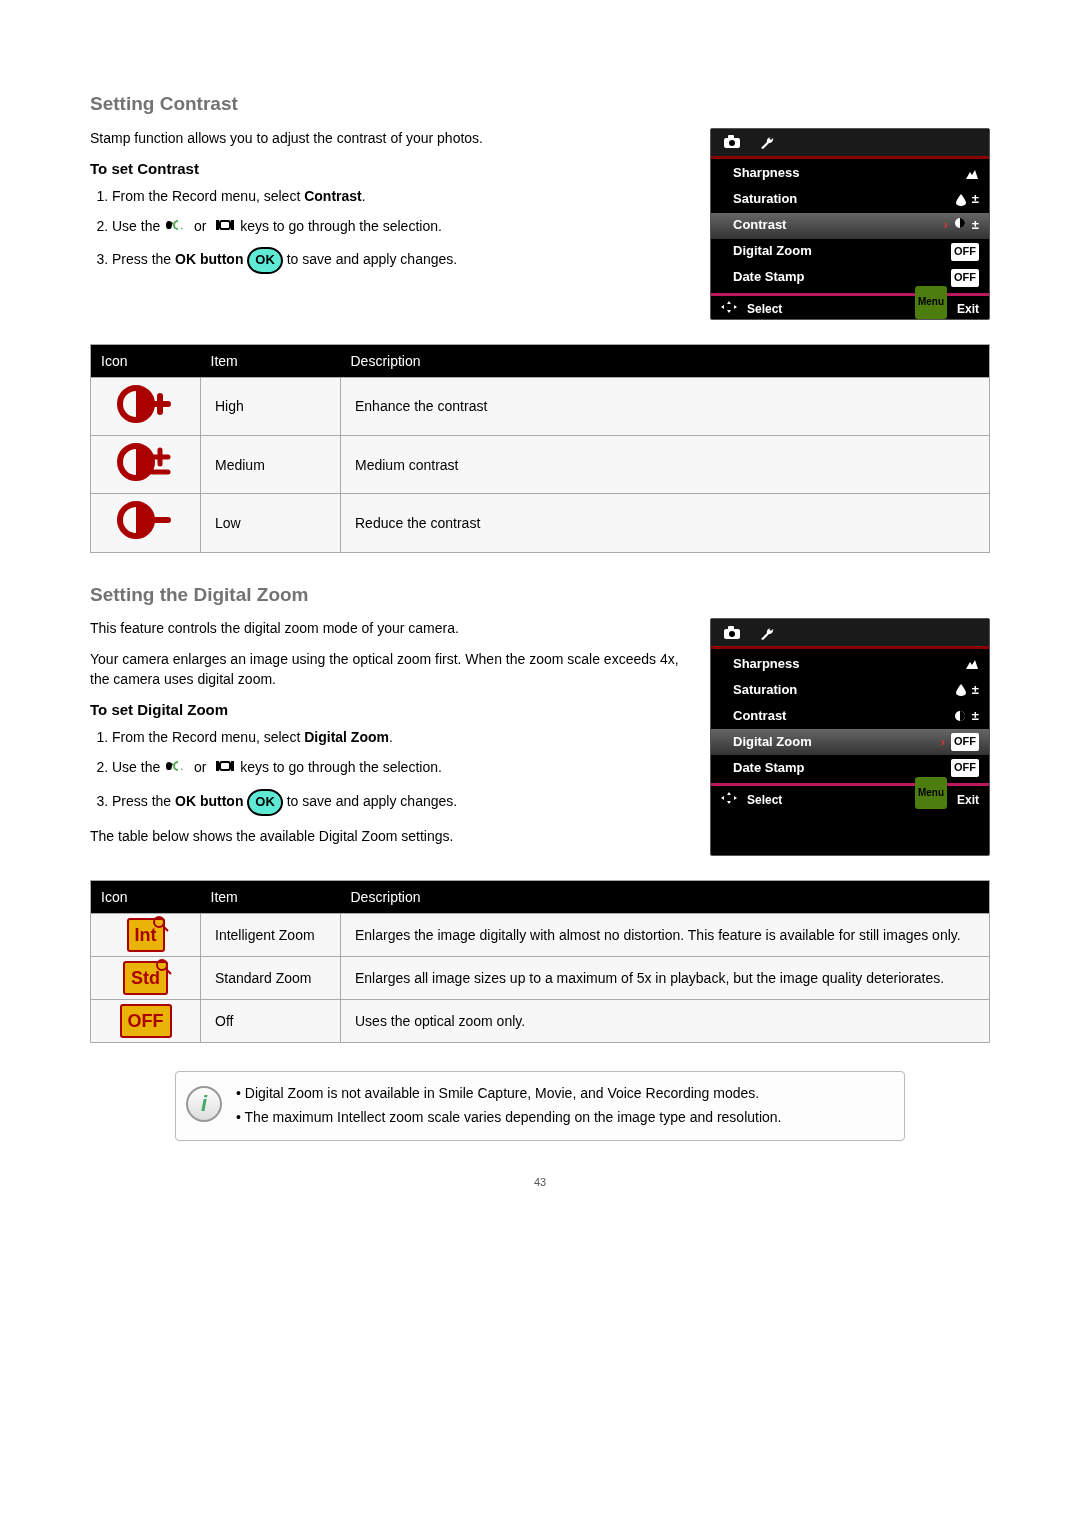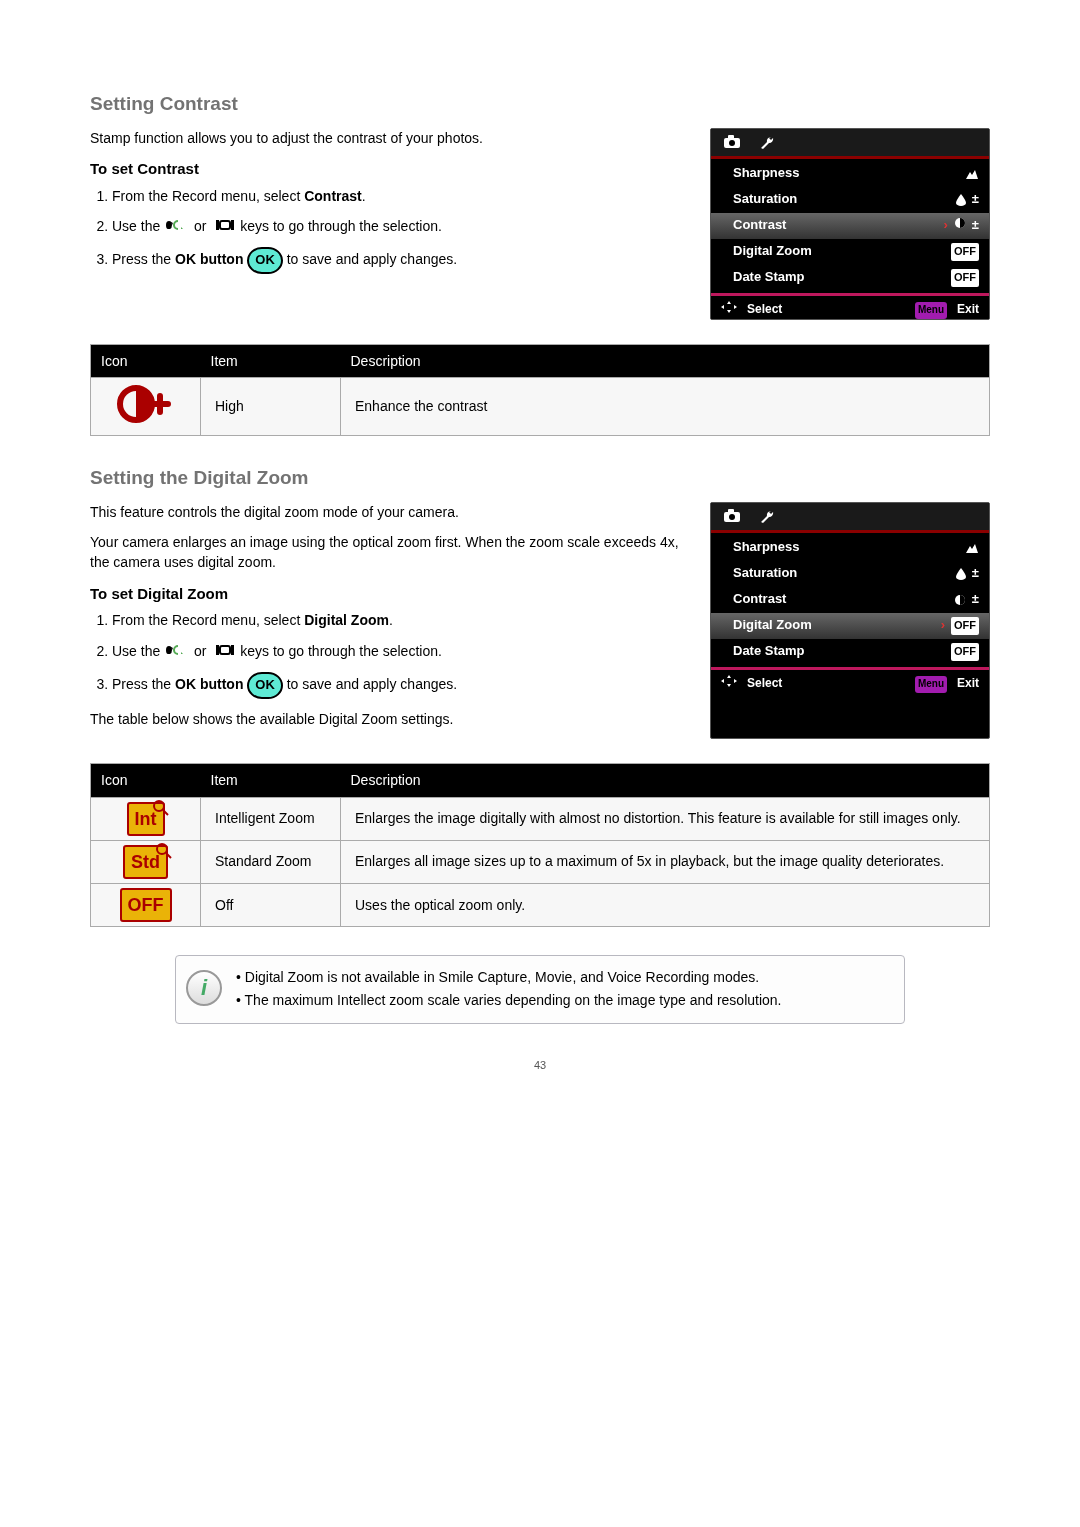--- a/index.html
+++ b/index.html
@@ -53,22 +53,22 @@
   .off-badge {
     display:inline-block; background:#fff; color:#000; font-size:11px;
     padding:1px 3px; border-radius:2px; font-weight:bold;
   }
   .arrow-red { color:#d33; font-weight:bold; }
   .cm-footer {
     border-top:3px solid #be185d; height:26px;
     display:flex; align-items:flex-end; gap:10px; padding:0 10px;
     font-size:12px; background:#000;
   }
-  .menu-pill { background:#a21caf; color:#000; border-radius:3px; font-size:10px;
-               padding:1px 3px; font-weight:bold; margin-left:auto;}
+  .menu-pill { background:#4d7c0f; color:#000; border-radius:3px; font-size:10px;
+               padding:9px 3px; font-weight:bold; margin-left:auto;}
   
   table.options {
     width:100%; border-collapse:collapse; border:1px solid #aaa;
     margin-bottom:28px;
   }
   table.options thead th {
     background:#000; color:#fff; text-align:left; font-weight:normal;
     padding:6px 10px; font-size:14px;
   }
   table.options td {
@@ -227,20 +227,47 @@
             <circle cx="20" cy="22" r="16" fill="none" stroke="#a00" stroke-width="6"></circle>
             <path d="M20 6 A16 16 0 0 1 20 38 Z" fill="#a00"></path>
             <path d="M44 14 V30 M36 22 H52" stroke="#a00" stroke-width="6" stroke-linecap="round"></path>
           </svg>
       </td>
       <td class="item-cell">
           <span class="item-text">High</span>
         </td>
       <td>Enhance the contrast</td>
     </tr>
+    <tr>
+      <td class="icon-cell">
+        <svg width="60" height="44" viewBox="0 0 60 44">
+            <circle cx="20" cy="22" r="16" fill="none" stroke="#a00" stroke-width="6"></circle>
+            <path d="M20 6 A16 16 0 0 1 20 38 Z" fill="#a00"></path>
+            <path d="M44 10 V24 M36 17 H52" stroke="#a00" stroke-width="5" stroke-linecap="round"></path>
+            <path d="M36 32 H52" stroke="#a00" stroke-width="5" stroke-linecap="round"></path>
+          </svg>
+      </td>
+      <td class="item-cell">
+          <span class="item-text">Medium</span>
+        </td>
+      <td>Medium contrast</td>
+    </tr>
+    <tr>
+      <td class="icon-cell">
+        <svg width="60" height="44" viewBox="0 0 60 44">
+            <circle cx="20" cy="22" r="16" fill="none" stroke="#a00" stroke-width="6"></circle>
+            <path d="M20 6 A16 16 0 0 1 20 38 Z" fill="#a00"></path>
+            <path d="M36 22 H52" stroke="#a00" stroke-width="6" stroke-linecap="round"></path>
+          </svg>
+      </td>
+      <td class="item-cell">
+          <span class="item-text">Low</span>
+        </td>
+      <td>Reduce the contrast</td>
+    </tr>
   </tbody>
 </table>
 
 <h2 class="section-heading">Setting the Digital Zoom</h2>
 
 <div class="intro-block">
   <div class="intro-text">
     <p>This feature controls the digital zoom mode of your camera.</p>
     <p>Your camera enlarges an image using the optical zoom first. When the zoom scale exceeds 4x, the camera uses digital zoom.</p>
     <h3 class="sub-heading">To set Digital Zoom</h3>

